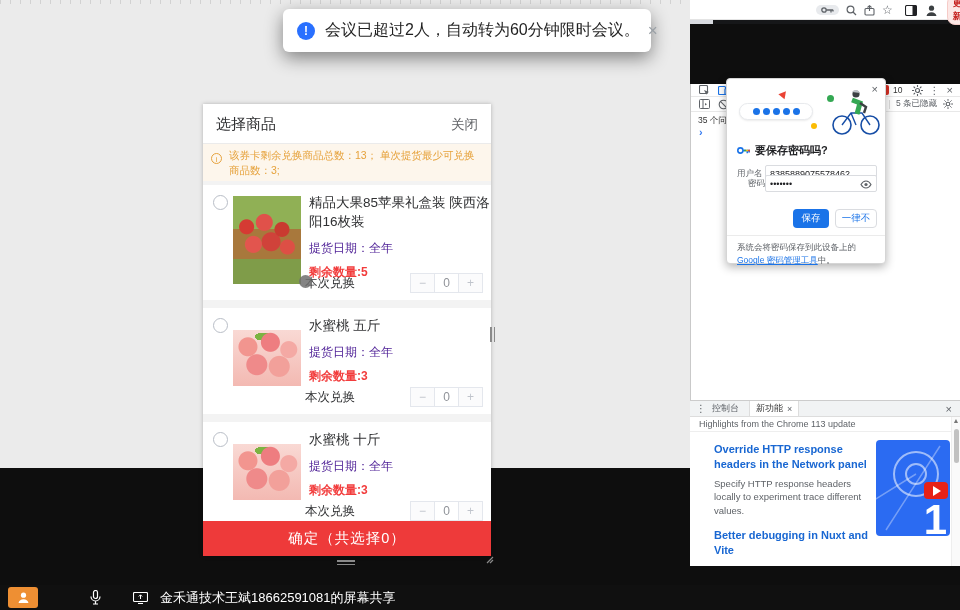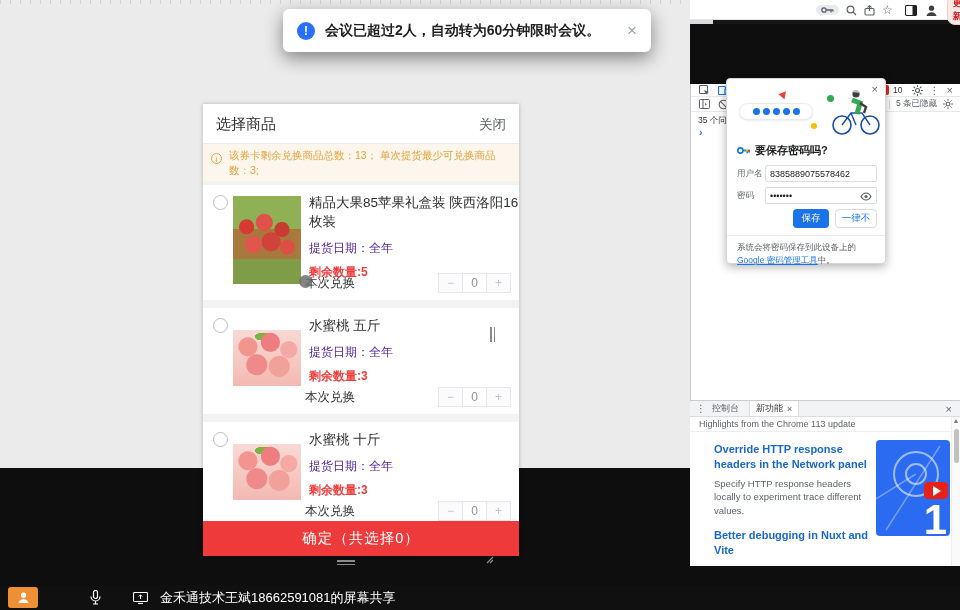--- a/index.html
+++ b/index.html
@@ -23,21 +23,21 @@
   .keypill{background:#e8eaed;border-radius:8px;padding:1px 5px;display:flex;align-items:center;}
   .updatepill{background:#fce8e6;border:1px solid #f6cbc7;border-radius:8px;color:#c5221f;font-size:9px;padding:1px 5px;display:flex;align-items:center;gap:3px;font-weight:bold;}
 
   .devbar{left:0;top:84;width:690px;height:14px;background:#f3f3f3;border-bottom:1px solid #d4d4d4;display:flex;align-items:center;font-size:9px;color:#333;}
   .devbar input{width:28px;height:11px;border:1px solid #ccc;background:#fff;font-size:9px;text-align:center;color:#333;padding:0;}
   .caret{display:inline-block;width:0;height:0;border:3px solid transparent;border-top-color:#6b6b6b;margin-left:3px;position:relative;top:2px;}
   .emuarea{left:0;top:98;width:690px;height:468px;background:#ebebeb;}
   .ruler{left:0;top:98;width:690px;height:4px;background:repeating-linear-gradient(90deg,#d2d2d2 0 1px,transparent 1px 10px);}
 
   
-  .viewport{left:203px;top:104px;width:316px;height:452px;background:#f3f3f3;box-shadow:0 0 4px rgba(0,0,0,.25);overflow:hidden;}
+  .viewport{left:203px;top:104px;width:288px;height:452px;background:#f3f3f3;box-shadow:0 0 4px rgba(0,0,0,.25);overflow:hidden;}
   .mheader{position:absolute;left:0;top:0;width:100%;height:40px;background:#fff;border-bottom:1px solid #ebebeb;}
   .mtitle{position:absolute;left:13px;top:11px;font-size:15px;color:#303133;}
   .mclose{position:absolute;right:13px;top:12px;font-size:13.5px;color:#606266;}
   .notice{position:absolute;left:0;top:40px;width:100%;height:37px;background:#fdf6ec;color:#e6a23c;font-size:10.5px;line-height:1.45;padding:4px 10px 0 26px;}
   .noticeic{position:absolute;left:8px;top:9px;width:11px;height:11px;border:1px solid #e6a23c;border-radius:50%;font-size:8px;text-align:center;line-height:11px;font-style:normal;}
   .card{position:absolute;left:0;width:100%;background:#fff;}
   .radio{position:absolute;left:10px;top:10px;width:15px;height:15px;border:1px solid #b9bec7;border-radius:50%;background:#fff;}
   .pimg{position:absolute;left:30px;width:68px;background:#fff;}
   .photo{width:68px;}
   .photo-apple{height:88px;background:
@@ -103,21 +103,21 @@
   .flabel{width:28px;font-size:8.5px;color:#5f6368;flex:0 0 auto;}
   .finput{flex:1;height:17px;border:1px solid #dadce0;border-radius:2px;font-size:9px;color:#202124;display:flex;align-items:center;padding:0 4px;position:relative;background:#fff;}
   .btn-save{position:absolute;right:56px;top:130px;width:36px;height:19px;background:#1a73e8;color:#fff;border-radius:4px;font-size:9.5px;display:flex;align-items:center;justify-content:center;}
   .btn-never{position:absolute;right:8px;top:130px;width:42px;height:19px;background:#fff;color:#1a73e8;border:1px solid #dadce0;border-radius:4px;font-size:9.5px;display:flex;align-items:center;justify-content:center;}
   .pwd-foot{position:absolute;left:0;right:0;top:156px;border-top:1px solid #ebebeb;padding:5px 10px;font-size:8.5px;color:#5f6368;line-height:1.55;}
   .pwd-foot a{color:#1a73e8;text-decoration:underline;}
 
   
   .toast{left:283px;top:9px;width:368px;height:43px;background:#fff;border-radius:6px;box-shadow:0 6px 18px rgba(0,0,0,.45);display:flex;align-items:center;padding:0 14px;z-index:50;}
   .toast .ic{width:18px;height:18px;border-radius:50%;background:#2970ff;color:#fff;font-size:12px;font-weight:bold;text-align:center;line-height:18px;flex:0 0 auto;}
-  .toast .txt{font-size:14px;color:#1f1f1f;margin-left:10px;flex:1;white-space:nowrap;font-weight:bold;}
+  .toast .txt{font-size:16px;color:#1f1f1f;margin-left:10px;flex:1;white-space:nowrap;}
   .toast .tx{color:#9aa0a6;font-size:17px;margin-left:8px;}
 
   
   .sharebar{left:0;top:585px;width:960px;height:25px;background:#101010;display:flex;align-items:center;}
   .share-avatar{position:absolute;left:8px;top:2px;width:30px;height:21px;background:#ee8f33;border-radius:3px;display:flex;align-items:center;justify-content:center;}
   .share-text{position:absolute;left:160px;top:4px;font-size:13px;color:#fff;white-space:nowrap;}
   svg{display:block;}
 </style>
 </head>
 <body>
@@ -454,21 +454,21 @@
           <circle cx="8" cy="4.5" r="1.1" fill="#34a853"></circle>
           <circle cx="10.2" cy="4.5" r="1.1" fill="#fbbc04"></circle>
           <circle cx="12.2" cy="4.5" r="1.1" fill="#ea4335"></circle>
         </svg>
       <span>要保存密码吗?</span>
     </div>
     <div class="frow" style="top:86px;">
       <span class="flabel">用户名</span>
       <span class="finput">8385889075578462</span>
     </div>
-    <div class="frow" style="top:108px;">
+    <div class="frow" style="top:96px;text-align:right;">
       <span class="flabel">密码</span>
       <span class="finput">
         <span>•••••••</span>
         <svg style="position:absolute;right:4px;top:4px;" width="12" height="9" viewBox="0 0 12 9">
             <path d="M1 4.5C2.4 2 4 1 6 1s3.6 1 5 3.5C9.6 7 8 8 6 8S2.4 7 1 4.5z" fill="none" stroke="#5f6368" stroke-width="1.1"></path>
             <circle cx="6" cy="4.5" r="1.6" fill="#5f6368"></circle>
           </svg>
       </span>
     </div>
     <span class="btn-save">保存</span>

